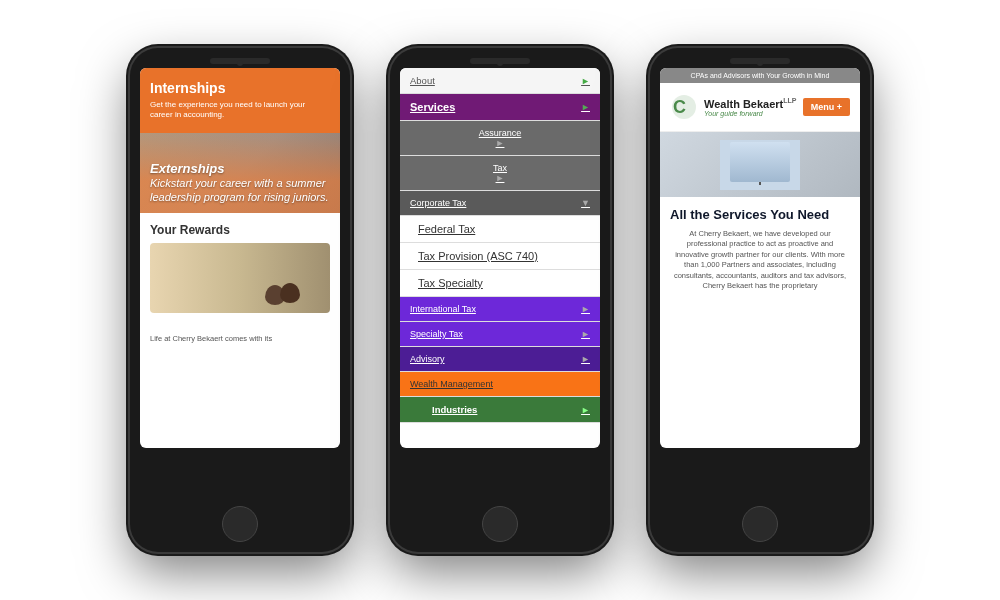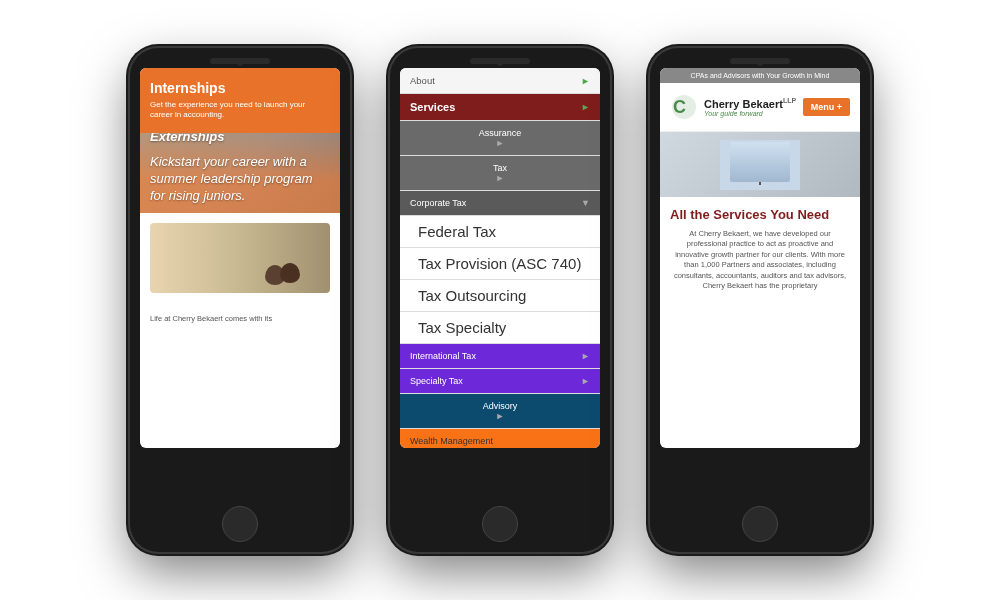--- a/index.html
+++ b/index.html
@@ -117,24 +117,23 @@
 
     .p1-externships-img h3 {
       color: #fff;
       font-size: 13px;
       font-weight: 700;
       text-shadow: 0 1px 2px rgba(0,0,0,0.4);
     }
 
     .p1-externships-img p {
       color: #fff;
-      font-size: 13px;
+      font-size: 11px;
       line-height: 1.3;
       text-shadow: 0 1px 2px rgba(0,0,0,0.4);
-      margin-top: 10px;
     }
 
     .p1-rewards {
       padding: 10px;
     }
 
     .p1-rewards h4 {
       font-size: 12px;
       font-weight: 600;
       color: #333;
@@ -175,29 +174,30 @@
     }
 
     .p2-menu-item {
       padding: 7px 10px;
       border-bottom: 1px solid #ddd;
       display: flex;
       justify-content: space-between;
       align-items: center;
       color: #333;
       font-size: 9.5px;
+      text-decoration: underline;
     }
 
     .p2-menu-item.about {
       background: #f5f5f5;
       color: #555;
     }
 
     .p2-menu-item.services {
-      background: #7f1d1d;
+      background: #701a75;
       color: #fff;
       font-weight: 600;
       font-size: 11px;
       text-align: right;
     }
 
     .p2-menu-item.assurance,
     .p2-menu-item.tax {
       background: #6a6a6a;
       color: #fff;
@@ -208,35 +208,34 @@
     .p2-menu-item.corporate-tax {
       background: #5a5a5a;
       color: #fff;
       font-size: 9px;
     }
 
     .p2-menu-item.sub-item {
       background: #fff;
       color: #333;
       padding-left: 18px;
-      font-size: 15px;
+      font-size: 11px;
     }
 
     .p2-menu-item.intl-tax,
     .p2-menu-item.specialty-tax {
       background: #6d28d9;
       color: #fff;
       font-size: 9px;
     }
 
     .p2-menu-item.advisory {
-      background: #0c4a6e;
-      color: #fff;
-      font-size: 9px;
-      flex-direction: column;
+      background: #4c1d95;
+      color: #fff;
+      font-size: 9px;
     }
 
     .p2-menu-item.wealth {
       background: #f97316;
       color: #333;
       font-size: 9px;
     }
 
     .p2-menu-item.industries {
       background: #3a7a3a;
@@ -348,21 +347,21 @@
       border-radius: 2px;
     }
 
     .p3-content {
       padding: 10px;
     }
 
     .p3-content h2 {
       font-size: 13px;
       font-weight: 700;
-      color: #7f1d1d;
+      color: #0f172a;
       margin-bottom: 6px;
       line-height: 1.2;
     }
 
     .p3-content p {
       font-size: 7.5px;
       color: #555;
       line-height: 1.4;
       text-align: center;
     }
@@ -395,20 +394,21 @@
       </div>
 
       <div class="p1-externships-img">
         <div class="overlay-text">
           <h3>Externships</h3>
           <p>Kickstart your career with a summer leadership program for rising juniors.</p>
         </div>
       </div>
 
       <div class="p1-rewards">
+        <h4>Your Rewards</h4>
         <div class="p1-rewards-img"></div>
         <p>Life at Cherry Bekaert comes with its</p>
       </div>
 
     </div>
     <div class="phone-home"></div>
   </div>
 
   <div class="phone">
     <div class="phone-camera"></div>
@@ -441,23 +441,20 @@
         </div>
 
         <div class="p2-menu-item sub-item">
           <span>Federal Tax</span>
         </div>
 
         <div class="p2-menu-item sub-item">
           <span>Tax Provision (ASC 740)</span>
         </div>
 
-        <div class="p2-menu-item sub-item">
-          <span>Tax Outsourcing</span>
-        </div>
 
         <div class="p2-menu-item sub-item">
           <span>Tax Specialty</span>
         </div>
 
         <div class="p2-menu-item intl-tax">
           <span>International Tax</span>
           <span class="arrow-right-white">►</span>
         </div>
 
@@ -495,21 +492,21 @@
 
       <div class="p3-header">
         <div class="p3-logo-icon">
           <svg viewBox="0 0 28 28" xmlns="http://www.w3.org/2000/svg">
             <circle cx="14" cy="14" r="12" fill="#4a8a4a" opacity="0.15"></circle>
             <text x="3" y="20" font-size="18" fill="#4a8a4a" font-weight="bold">C</text>
           </svg>
         </div>
         <div class="p3-logo-text">
           <div class="brand-name">
-            <span>Cherry Bekaert</span><sup>LLP</sup>
+            <span>Wealth Bekaert</span><sup>LLP</sup>
           </div>
           <div class="tagline">Your guide forward</div>
         </div>
         <button class="p3-menu-btn">Menu +</button>
       </div>
 
       <div class="p3-hero-img">
         <svg width="80" height="50" viewBox="0 0 80 50">
 
           <rect width="80" height="50" fill="#c8d8e8"></rect>

